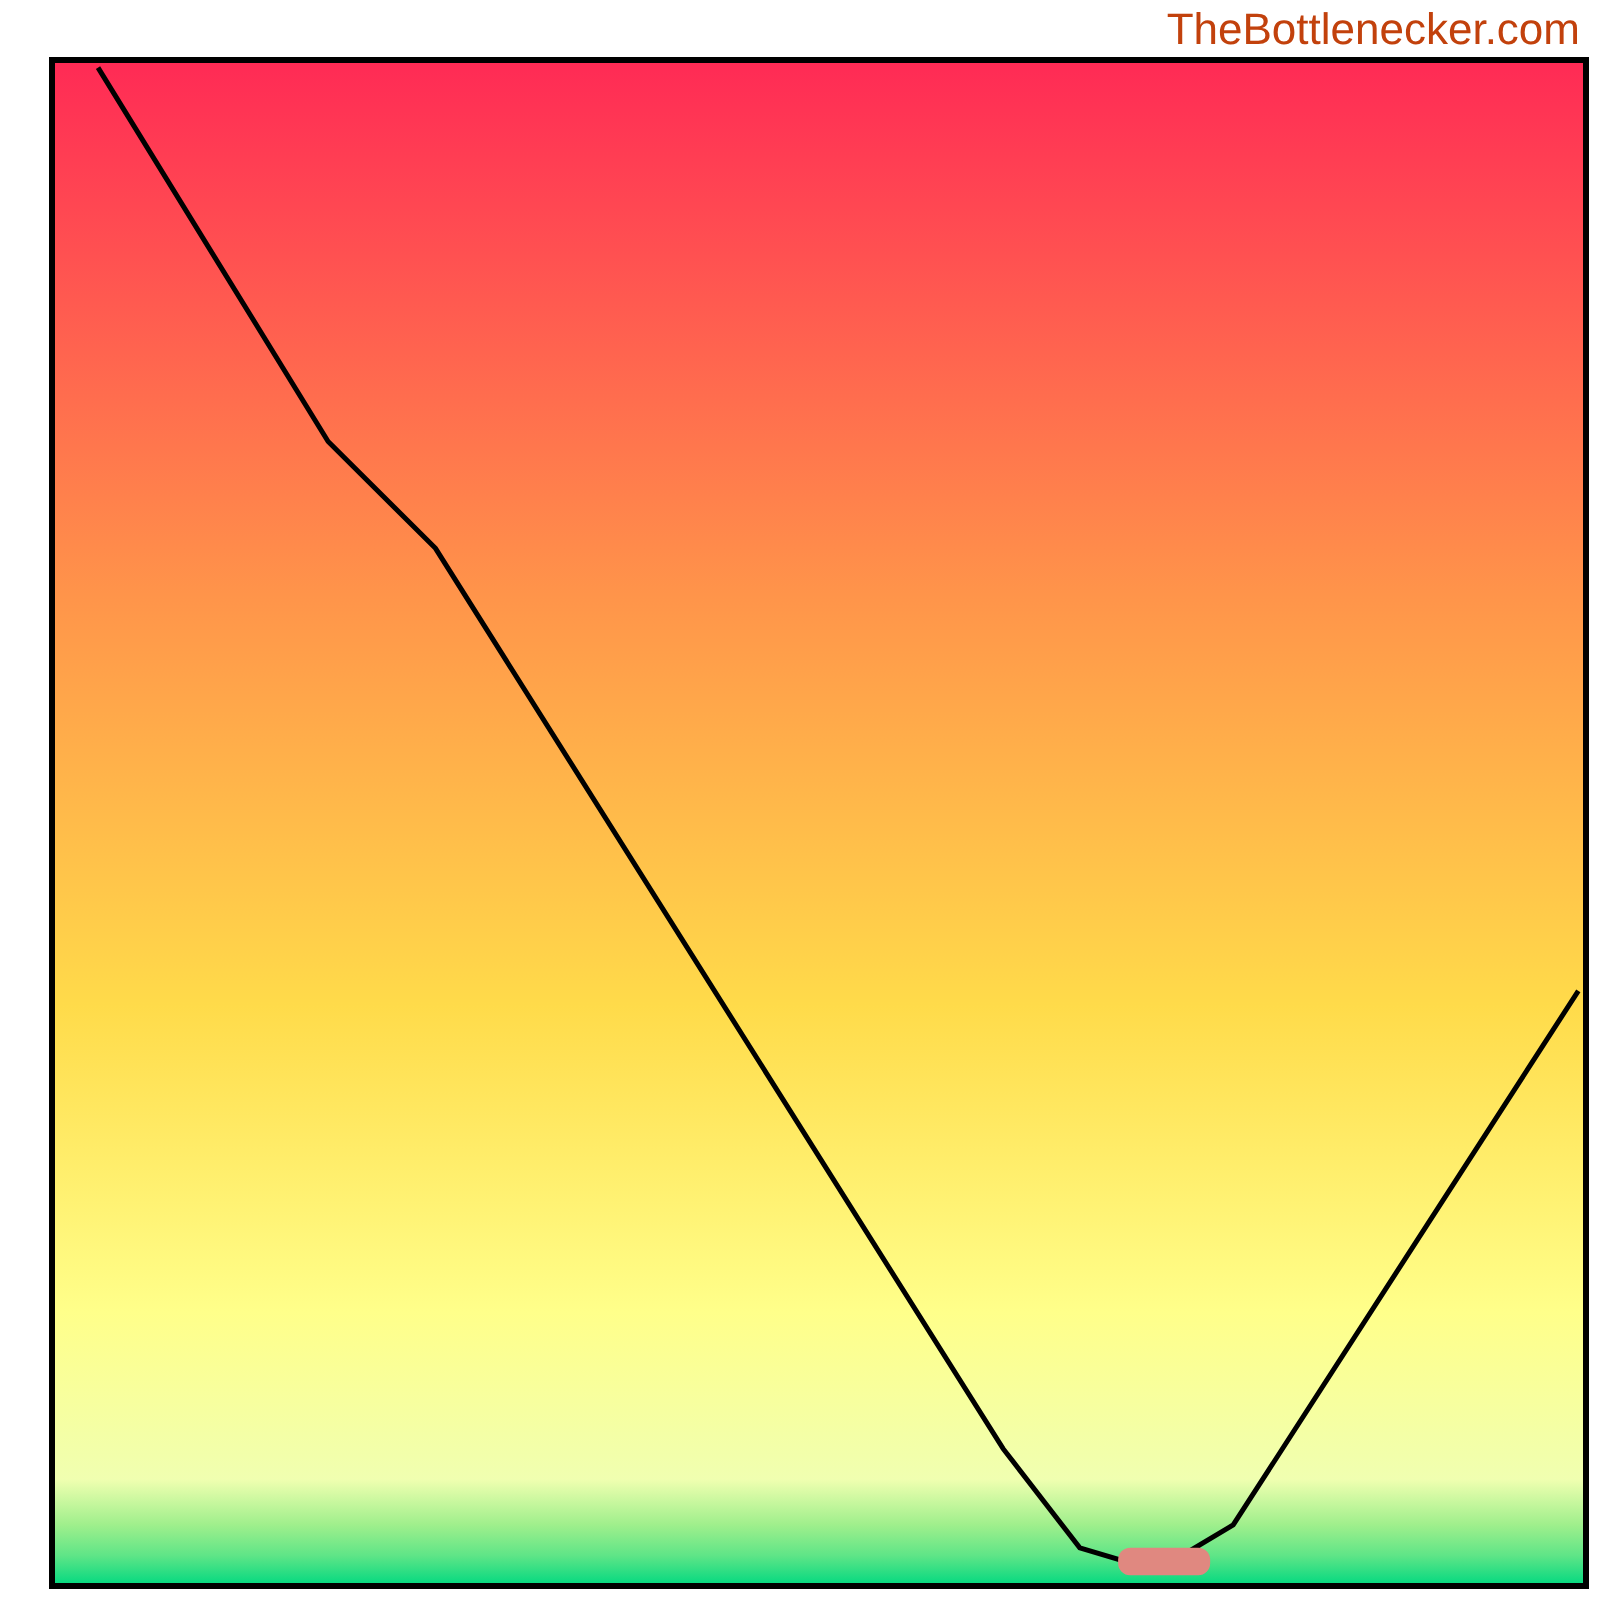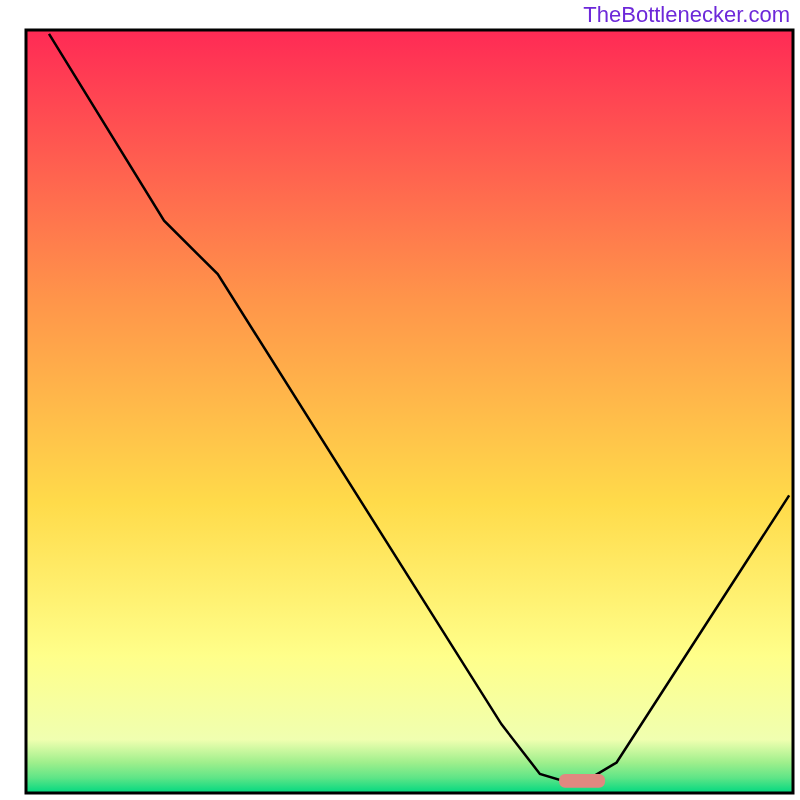--- a/index.html
+++ b/index.html
@@ -12,21 +12,21 @@
 }
 .container {
   position: relative;
   width: 800px;
   height: 800px;
 }
 .attribution {
   position: absolute;
   top: 2px;
   right: 10px;
-  color: #6d28d9;
+  color: #c2410c;
   font-size: 22px;
   font-weight: normal;
   z-index: 3;
 }
 svg {
   display: block;
 }
 </style>
 </head>
 <body>

